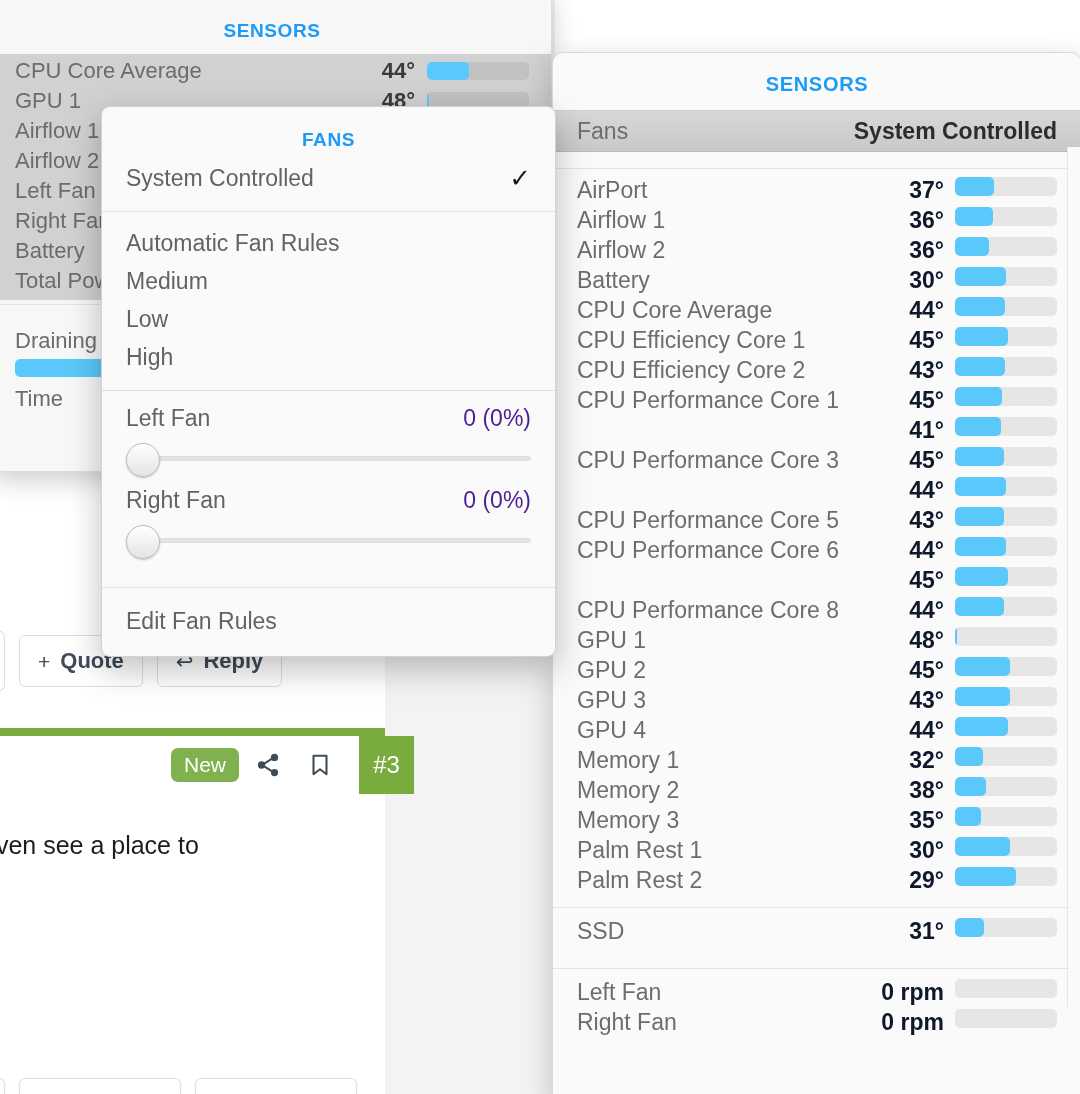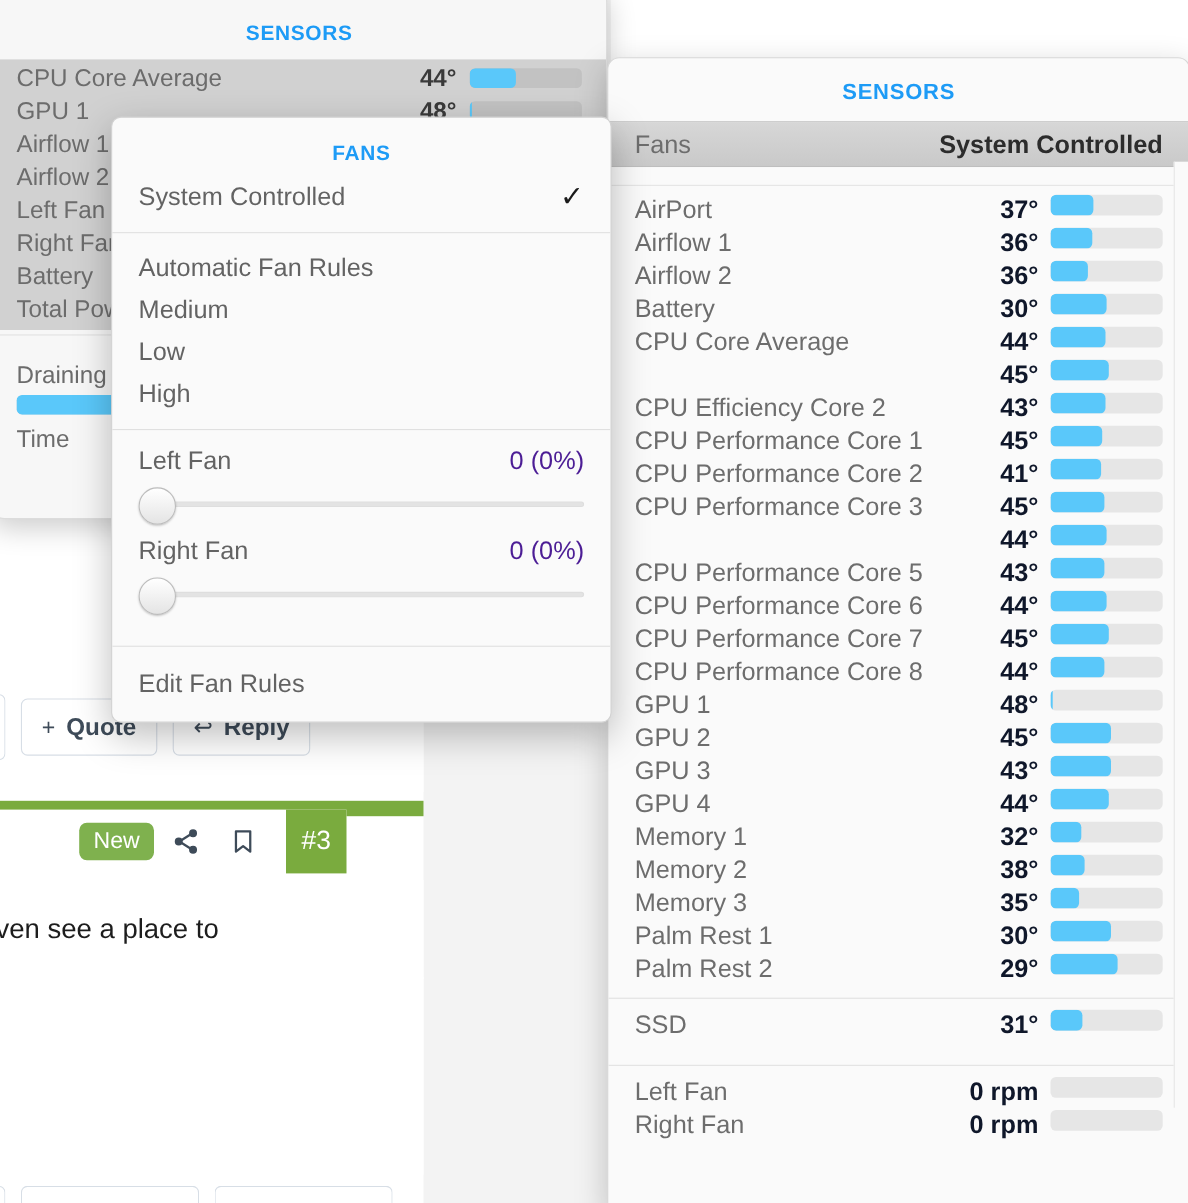--- a/index.html
+++ b/index.html
@@ -25,21 +25,21 @@
     white-space:nowrap;line-height:1;
   }
   .pill-btn .gl{font-weight:normal;font-size:21px;}
   #btn-stub{width:16px;height:58px;border:1px solid #d7dee6;border-left:none;
             border-radius:0 6px 6px 0;background:#fff;}
 
   #green-bar{
     position:absolute;left:0;top:728px;width:385px;height:14px;background:#7aab3e;
   }
   #post-meta{
-    position:absolute;left:0;top:736px;width:315px;height:58px;
+    position:absolute;left:0;top:736px;width:414px;height:58px;
     background:#ffffff;display:flex;align-items:center;justify-content:flex-end;
   }
   #badge-new{
     background:#7fb14e;color:#fff;border-radius:7px;
     font-size:21px;padding:5px 13px;margin-right:16px;line-height:1.15;
   }
   .meta-icon{margin-right:26px;display:flex;align-items:center;}
   #post-number{
     background:#7aab3e;color:#ffffff;font-size:24px;
     width:55px;height:58px;display:flex;align-items:center;justify-content:center;
@@ -379,41 +379,41 @@
         </span>
       </div>
       <div class="sp-row">
         <span class="sp-name">CPU Core Average</span>
         <span class="sp-val">44°</span>
         <span class="sp-bar">
           <i style="width: 49%;"></i>
         </span>
       </div>
       <div class="sp-row">
+        <span class="sp-name">CPU Efficiency Core 1</span>
         <span class="sp-val">45°</span>
         <span class="sp-bar">
           <i style="width: 52%;"></i>
         </span>
       </div>
       <div class="sp-row">
         <span class="sp-name">CPU Efficiency Core 2</span>
         <span class="sp-val">43°</span>
         <span class="sp-bar">
           <i style="width: 49%;"></i>
         </span>
       </div>
       <div class="sp-row">
         <span class="sp-name">CPU Performance Core 1</span>
         <span class="sp-val">45°</span>
         <span class="sp-bar">
           <i style="width: 46%;"></i>
         </span>
       </div>
       <div class="sp-row">
-        <span class="sp-name">CPU Performance Core 2</span>
         <span class="sp-val">41°</span>
         <span class="sp-bar">
           <i style="width: 45%;"></i>
         </span>
       </div>
       <div class="sp-row">
         <span class="sp-name">CPU Performance Core 3</span>
         <span class="sp-val">45°</span>
         <span class="sp-bar">
           <i style="width: 48%;"></i>
@@ -433,21 +433,20 @@
         </span>
       </div>
       <div class="sp-row">
         <span class="sp-name">CPU Performance Core 6</span>
         <span class="sp-val">44°</span>
         <span class="sp-bar">
           <i style="width: 50%;"></i>
         </span>
       </div>
       <div class="sp-row">
-        <span class="sp-name">CPU Performance Core 7</span>
         <span class="sp-val">45°</span>
         <span class="sp-bar">
           <i style="width: 52%;"></i>
         </span>
       </div>
       <div class="sp-row">
         <span class="sp-name">CPU Performance Core 8</span>
         <span class="sp-val">44°</span>
         <span class="sp-bar">
           <i style="width: 48%;"></i>

